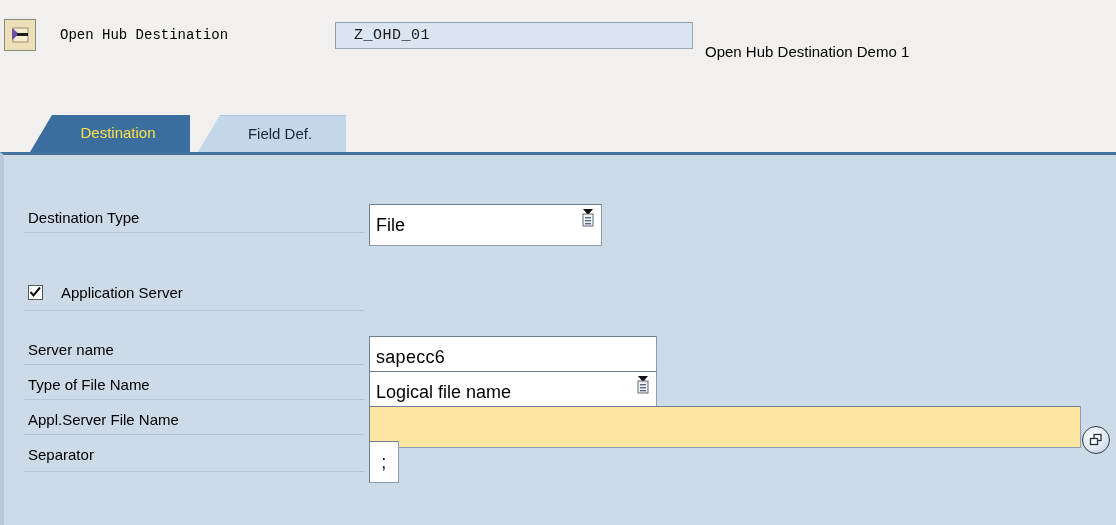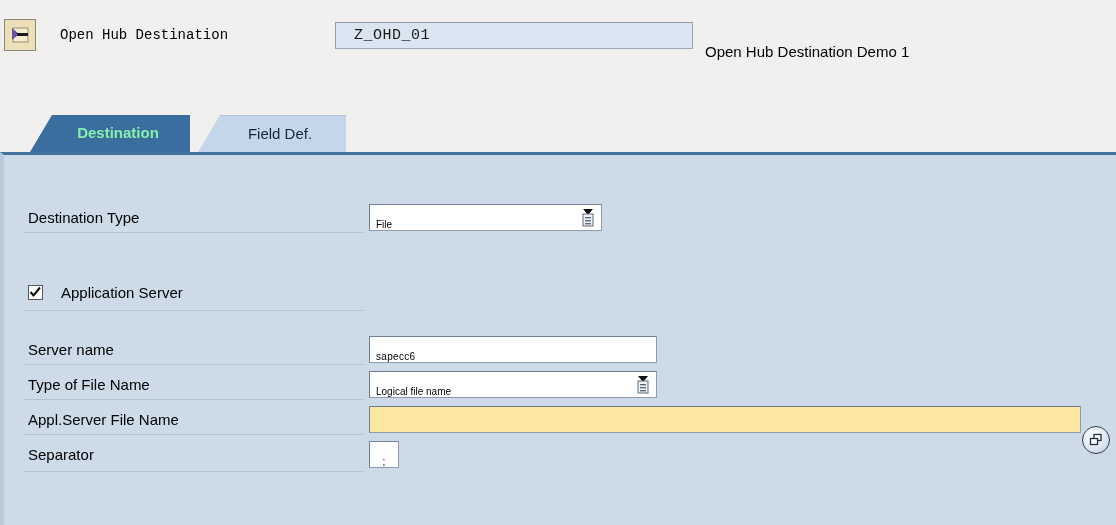--- a/index.html
+++ b/index.html
@@ -91,24 +91,23 @@
     display: flex;
     align-items: center;
     justify-content: center;
     font-size: 15px;
     box-sizing: border-box;
     white-space: nowrap;
     padding: 0 14px 2px 14px;
   }
   .tab-active {
     background: #3a6e9f;
-    color: #86efac;
+    color: #fde047;
     clip-path: polygon(22px 0, 100% 0, 100% 100%, 0 100%);
     padding-left: 30px;
-    font-weight: bold;
   }
   .tab-inactive {
     background: #c4d7ea;
     color: #14283c;
     clip-path: polygon(22px 0, 100% 0, 100% 100%, 0 100%);
     padding-left: 30px;
     border-top: 1px solid #aec4d8;
   }
 
   
@@ -152,25 +151,25 @@
     background: #b3c4d5;
   }
 
   .field {
     position: absolute;
     box-sizing: border-box;
     background: #ffffff;
     border: 1px solid #8e9cae;
     border-top-color: #6f7f90;
     border-left-color: #6f7f90;
-    height: 27px;
-    display: flex;
-    align-items: flex-end;
+    height: 42px;
+    display: flex;
+    align-items: center;
     padding-left: 6px;
-    font-size: 10px;
+    font-size: 18px;
   }
   .field-mono {
     font-family: Liberation Sans, sans-serif;
     letter-spacing: 0.3px;
   }
   .field-required {
     background: #fbe6a2;
   }
   .dropdown-icon {
     position: absolute;

